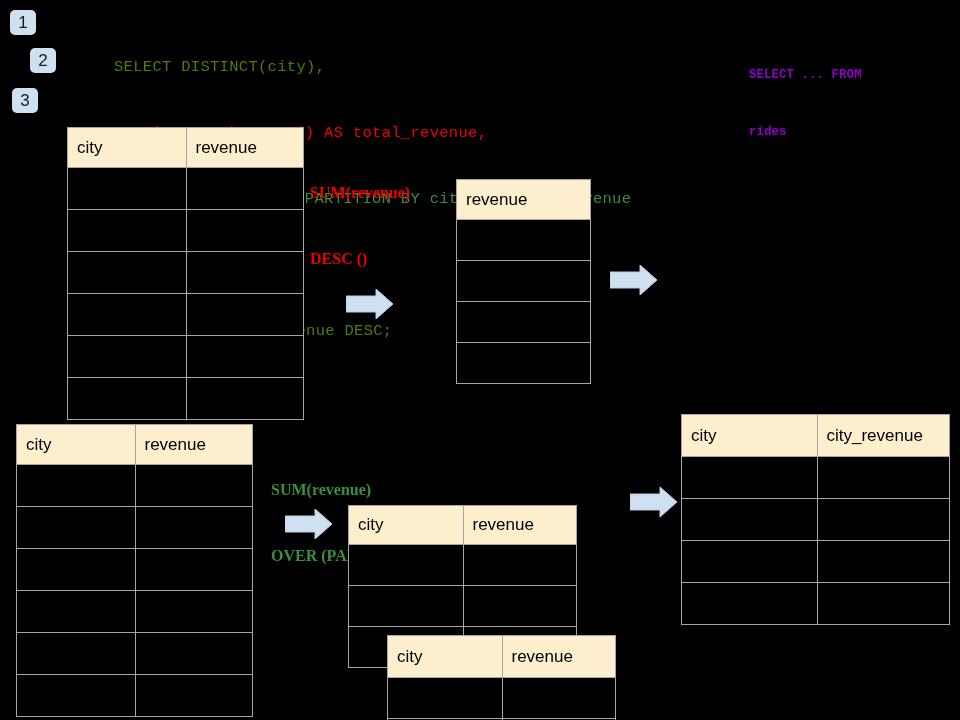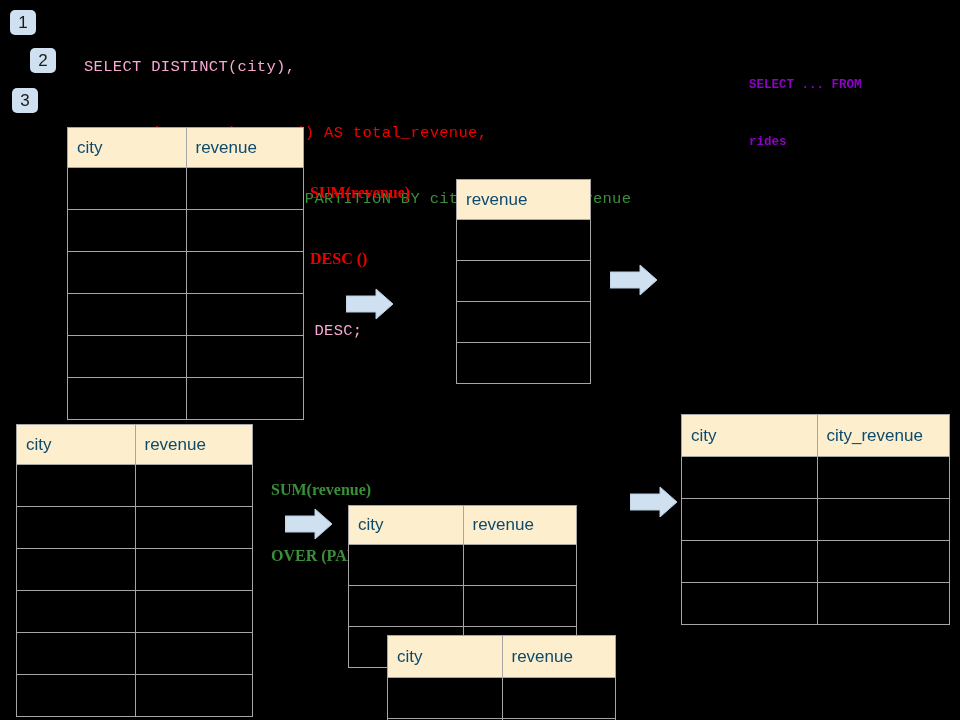--- a/index.html
+++ b/index.html
@@ -35,21 +35,21 @@
   
   .sql-block {
     position: absolute;
     font-family: "Liberation Mono", monospace;
     font-size: 15.5px;
     letter-spacing: 0.3px;
     white-space: pre;
     line-height: 22px;
   }
   .sql-line { white-space: pre; }
-  .c-violet { color: #f9a8d4; }
+  .c-violet { color: #4d7c0f; margin-left: 30px; }
   .c-red    { color: #ef0000; }
   .c-green  { color: #3a8f3a; }
 
   
   .side-note {
     position: absolute;
     font-family: "Liberation Mono", monospace;
     font-size: 12.5px;
     font-weight: bold;
     line-height: 19px;
@@ -77,21 +77,21 @@
     background: #000000;
     border: 1px solid #a6a6a6;
   }
   .tbl th, .tbl td {
     border: 1px solid #a6a6a6;
     padding: 0;
     margin: 0;
   }
   .tbl th {
     background: #fdeecd;
-    color: #0c4a6e;
+    color: #000000;
     font-family: "Liberation Sans", sans-serif;
     font-weight: normal;
     font-size: 17px;
     text-align: left;
     padding: 0 0 0 9px;
   }
   .tbl td {
     background: #000000;
   }
 
@@ -110,21 +110,21 @@
   <div class="step-badge" style="left:12px; top:88px;">3</div>
 
   <div class="sql-block" style="left:84px; top:12px;">
     <div class="sql-line c-violet">SELECT DISTINCT(city),</div>
     <div class="sql-line c-red">    SUM(revenue) OVER () AS total_revenue,</div>
     <div class="sql-line c-green">    SUM(revenue) OVER (PARTITION BY city) as city_revenue</div>
     <div class="sql-line c-violet">  FROM rides</div>
     <div class="sql-line c-violet">  ORDER by city_revenue DESC;</div>
   </div>
 
-  <div class="side-note" style="left:749px; top:38px;">
+  <div class="side-note" style="left:749px; top:28px;">
     <div>SELECT ... FROM</div>
     <div>rides</div>
   </div>
 
   <div class="annot red" style="left:310px; top:138px;">
     <div>SUM(revenue)</div>
     <div>DESC ()</div>
   </div>
 
   <div class="annot green" style="left:271px; top:435px;">

